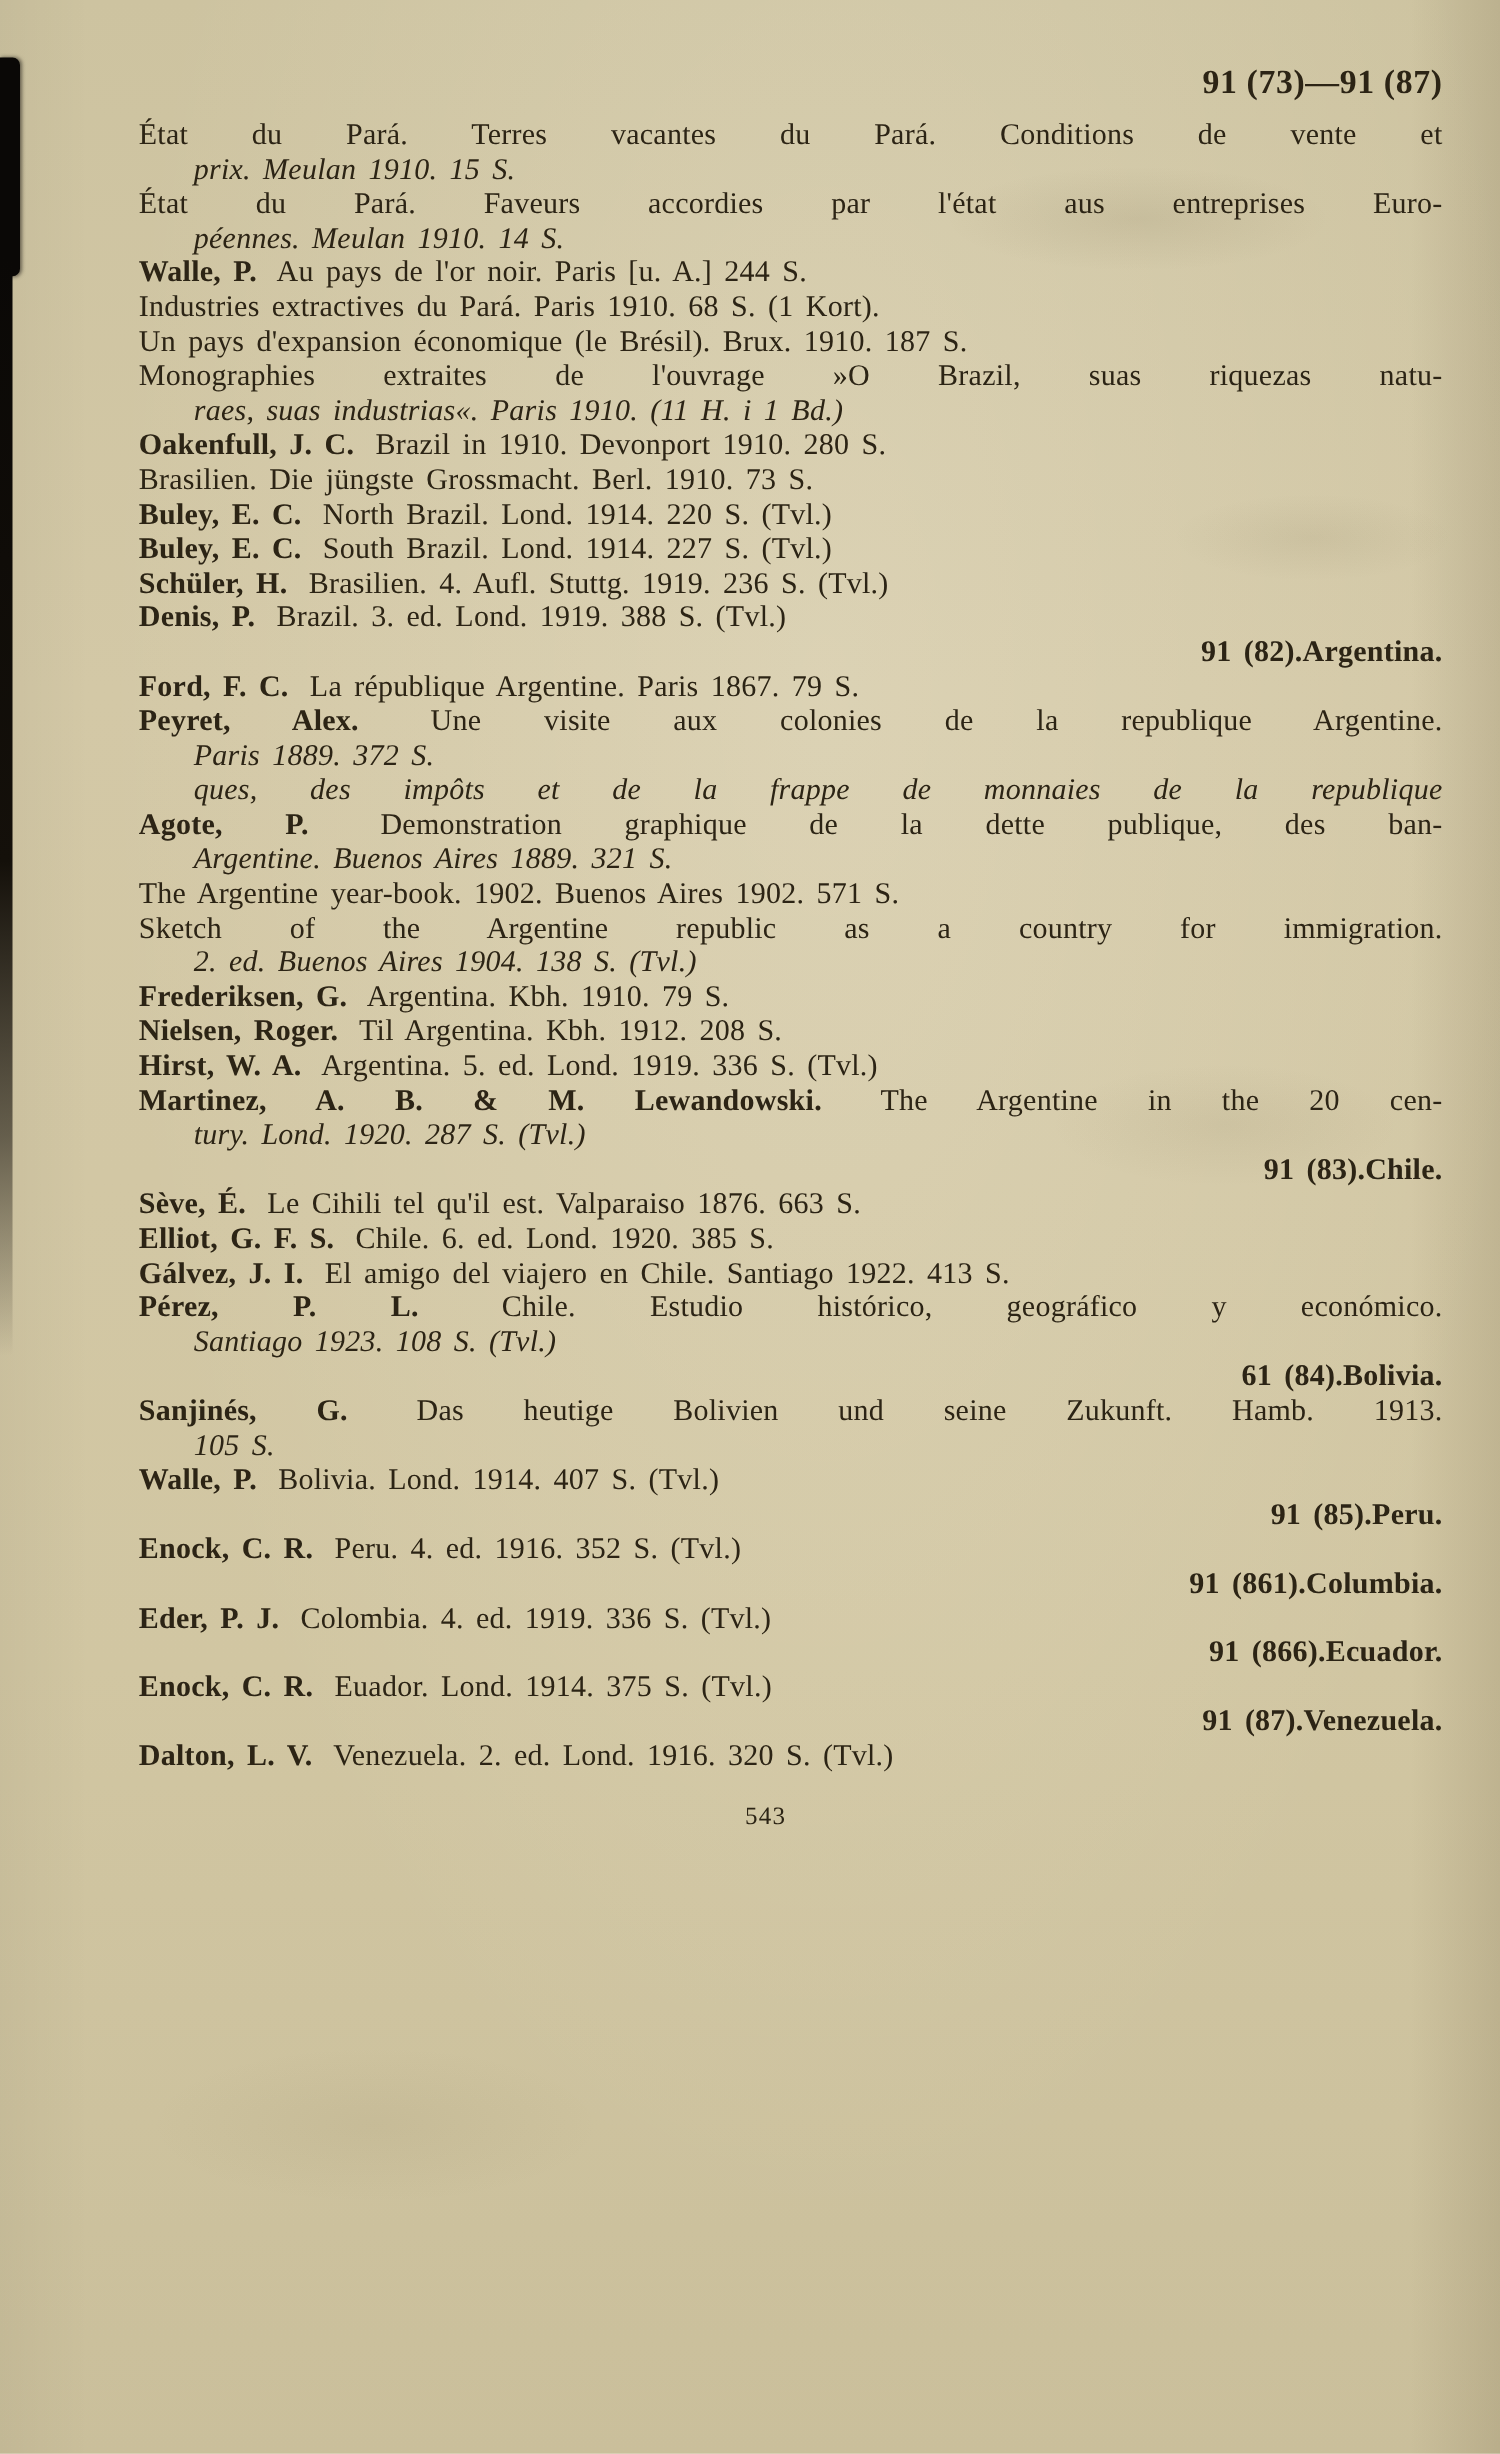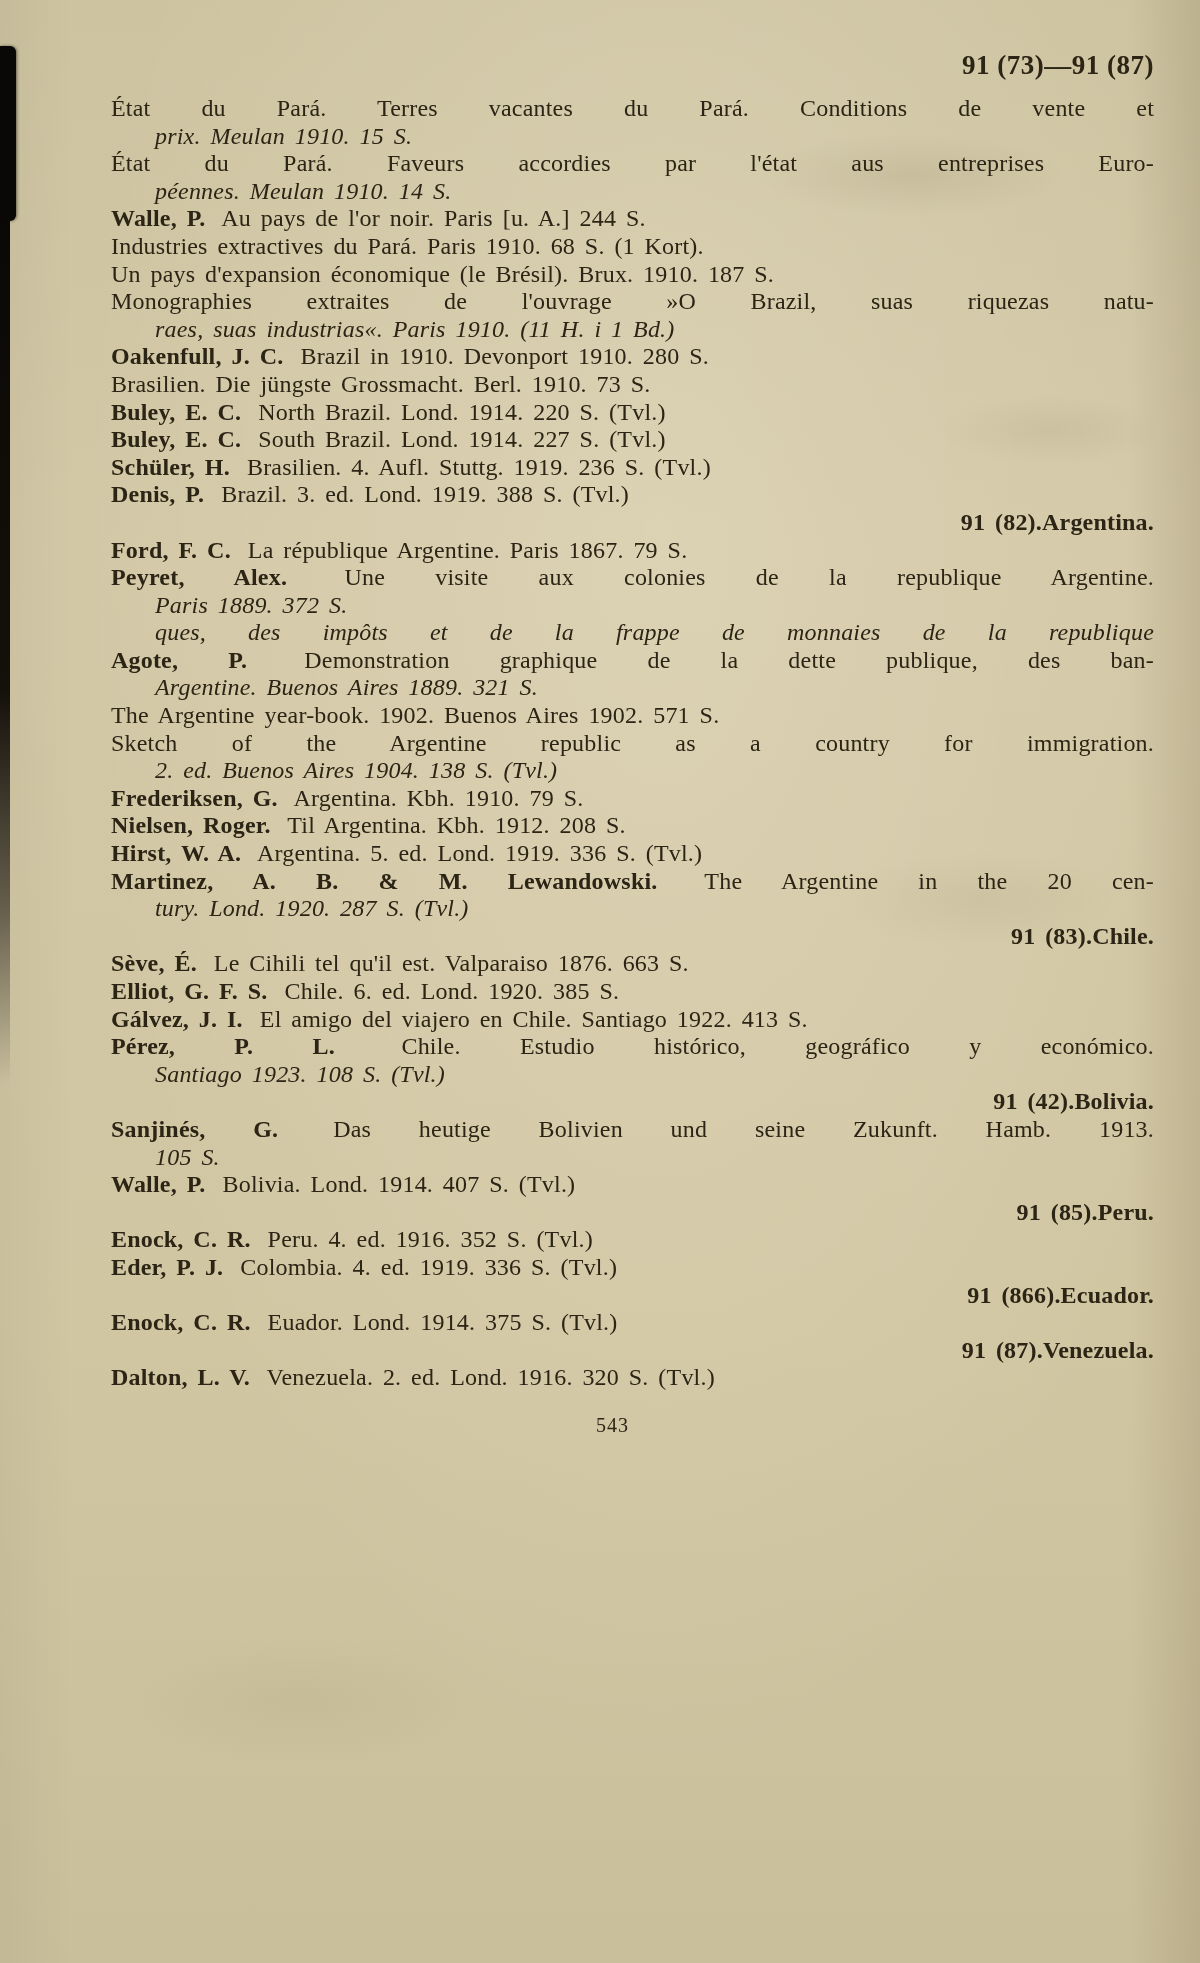--- a/index.html
+++ b/index.html
@@ -143,31 +143,35 @@
       <div class="line section-line">
         <span class="lead">91 (83).</span>
         <span class="lead">Chile.</span>
       </div>
       <div class="line"><b class="lead">Sève, É.</b> Le Cihili tel qu'il est.  Valparaiso 1876.  663 S.</div>
       <div class="line"><b class="lead">Elliot, G. F. S.</b> Chile.  6. ed.  Lond. 1920.  385 S.</div>
       <div class="line"><b class="lead">Gálvez, J. I.</b> El amigo del viajero en Chile.  Santiago 1922.  413 S.</div>
       <div class="line j"><b class="lead">Pérez, P. L.</b> Chile.  Estudio histórico, geográfico y económico.</div>
       <div class="line ind">Santiago 1923.  108 S.  (Tvl.)</div>
       <div class="line section-line">
-        <span class="lead">91 (42).</span>
+        <span class="lead">61 (84).</span>
         <span class="lead">Bolivia.</span>
       </div>
       <div class="line j"><b class="lead">Sanjinés, G.</b> Das heutige Bolivien und seine Zukunft.  Hamb. 1913.</div>
       <div class="line ind">105 S.</div>
       <div class="line"><b class="lead">Walle, P.</b> Bolivia.  Lond. 1914.  407 S.  (Tvl.)</div>
       <div class="line section-line">
         <span class="lead">91 (85).</span>
         <span class="lead">Peru.</span>
       </div>
       <div class="line"><b class="lead">Enock, C. R.</b> Peru.  4. ed.  1916.  352 S.  (Tvl.)</div>
+      <div class="line section-line">
+        <span class="lead">91 (861).</span>
+        <span class="lead">Columbia.</span>
+      </div>
       <div class="line"><b class="lead">Eder, P. J.</b> Colombia.  4. ed.  1919.  336 S.  (Tvl.)</div>
       <div class="line section-line">
         <span class="lead">91 (866).</span>
         <span class="lead">Ecuador.</span>
       </div>
       <div class="line"><b class="lead">Enock, C. R.</b> Euador.  Lond. 1914.  375 S.  (Tvl.)</div>
       <div class="line section-line">
         <span class="lead">91 (87).</span>
         <span class="lead">Venezuela.</span>
       </div>

